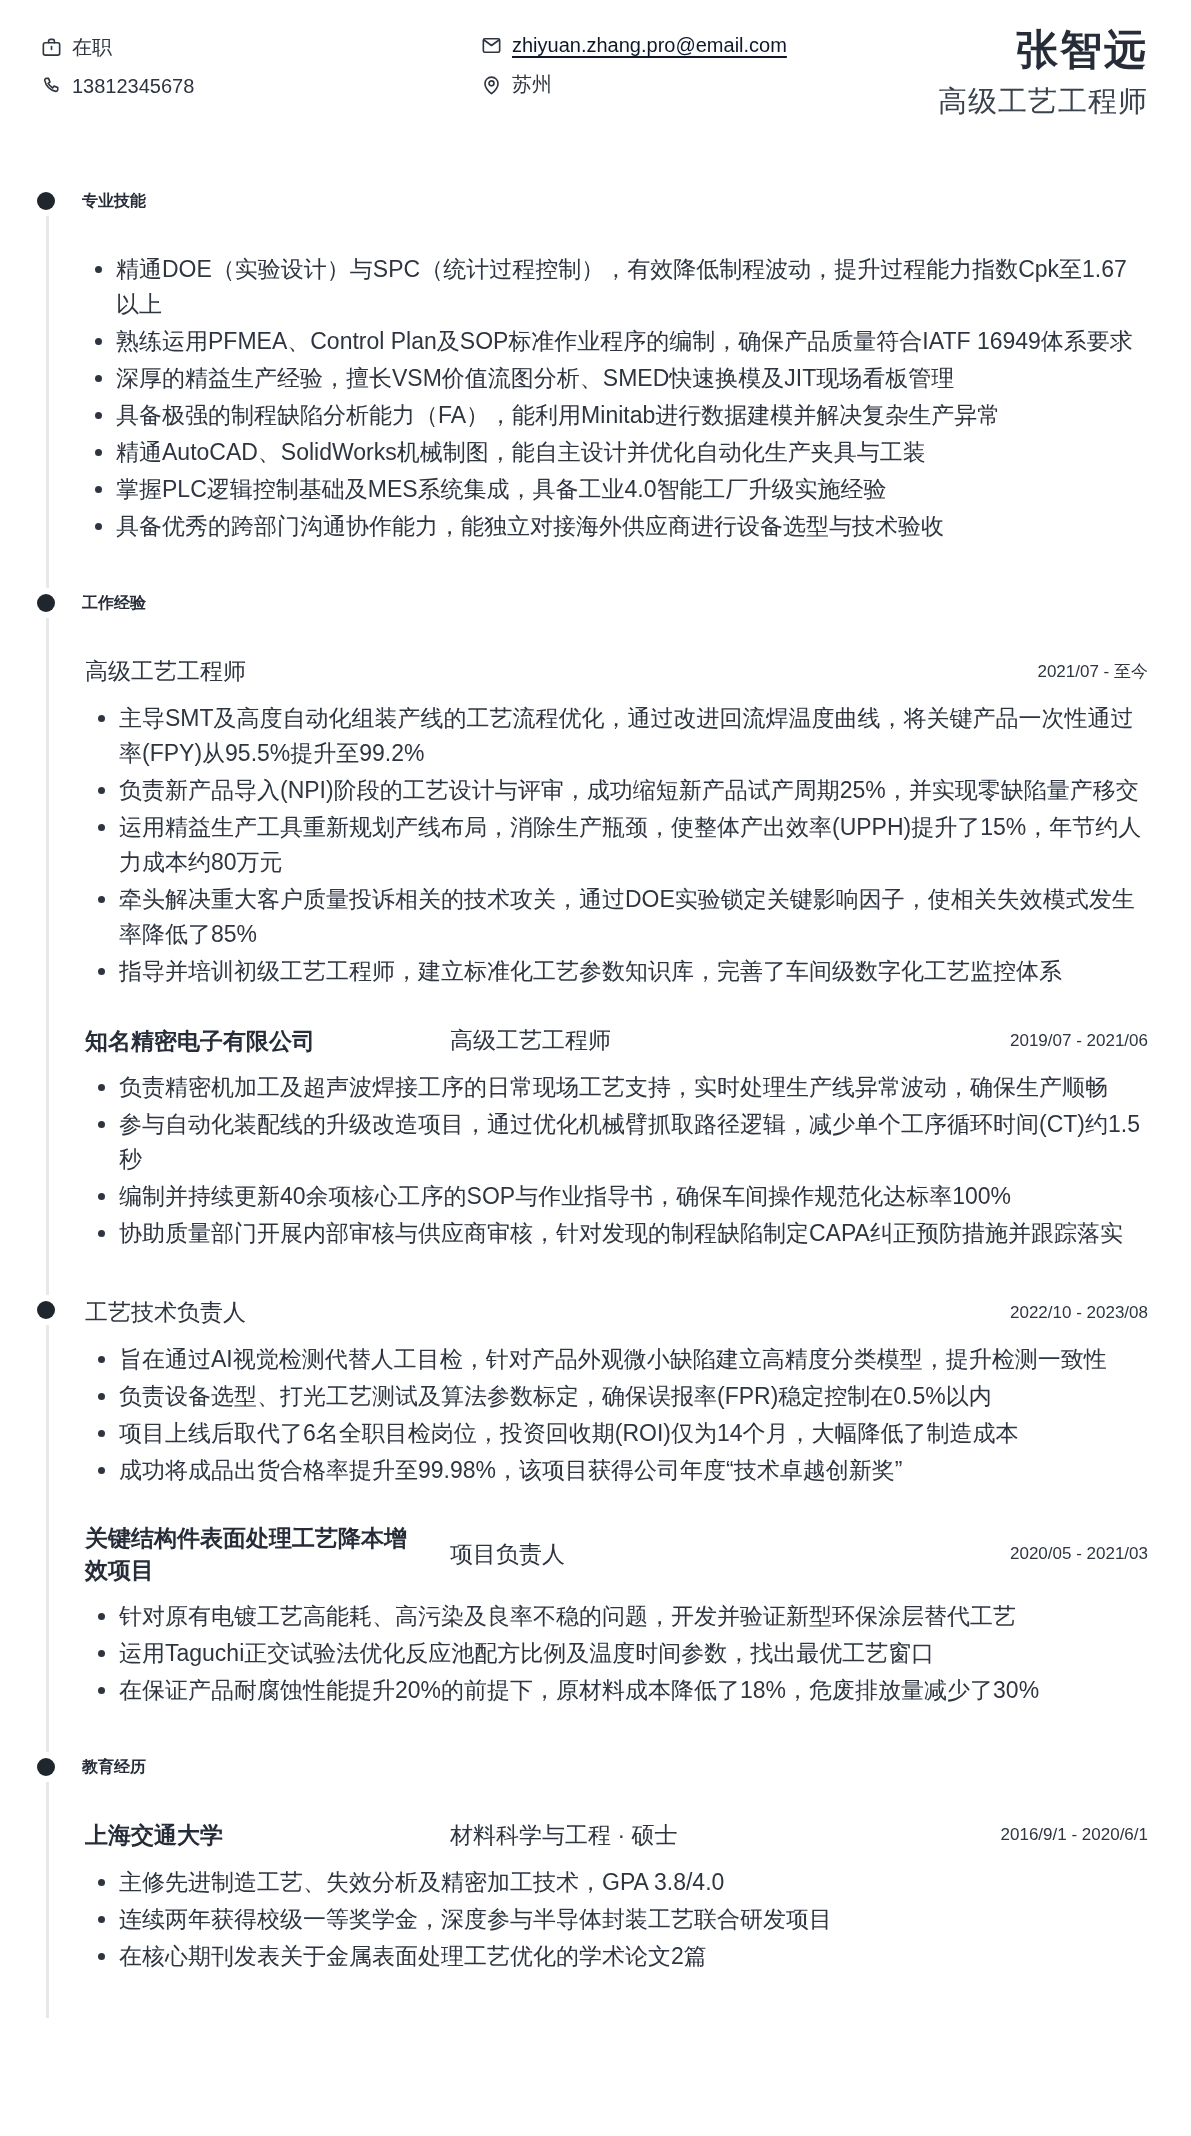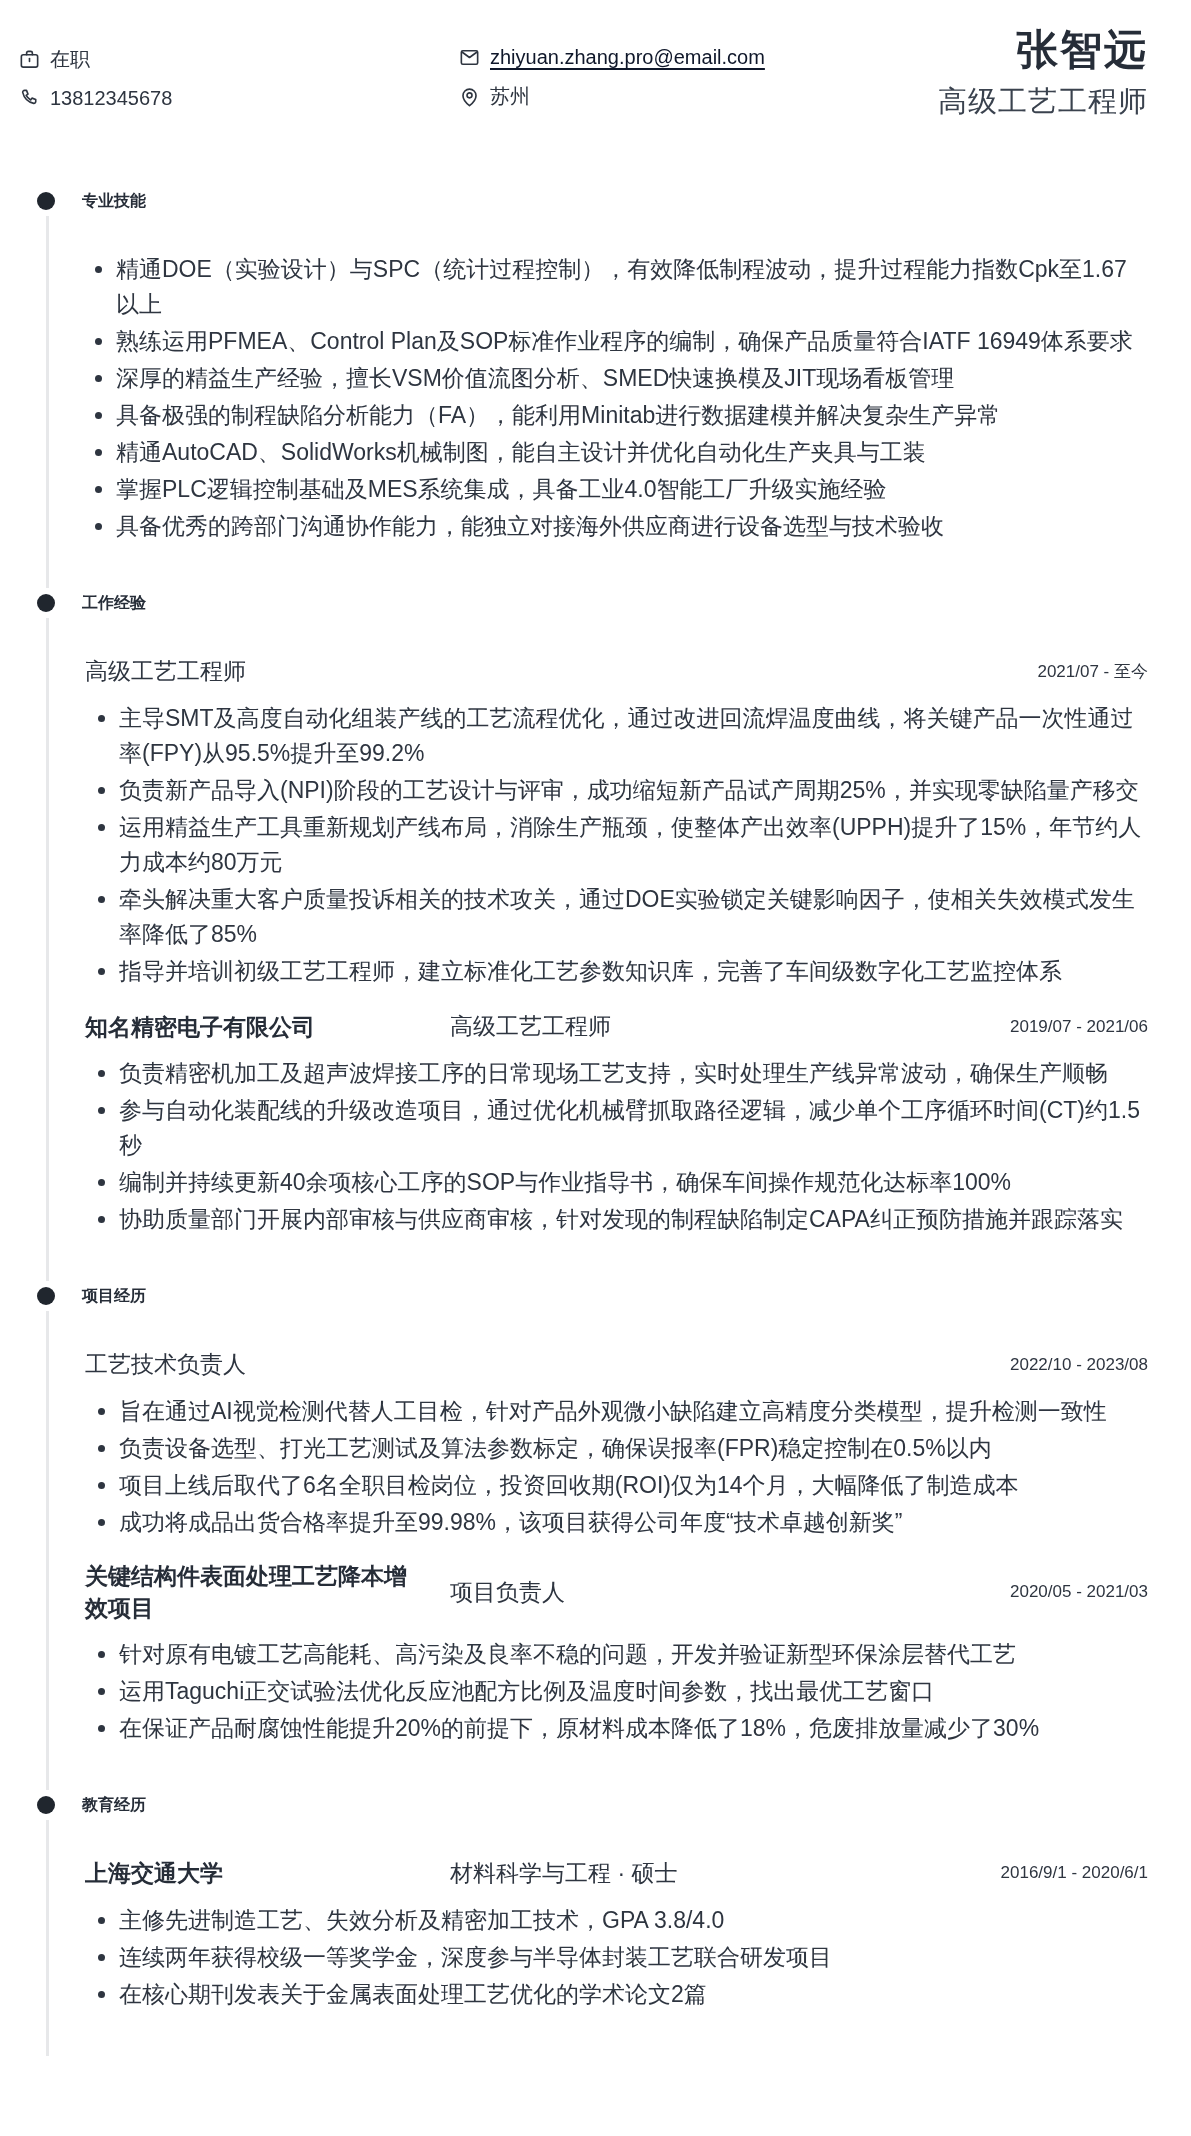--- a/index.html
+++ b/index.html
@@ -9,22 +9,22 @@
     margin:0 auto;
     background:#ffffff;
     color:#2e3540;
     font-family:"Liberation Sans","DejaVu Sans",sans-serif;
     box-sizing:border-box;
     overflow:hidden;
   }
   
   .header{
     display:flex;
-    align-items:center;
-    padding:34px 43px 0 18px;
+    align-items:flex-start;
+    padding:34px 43px 0 40px;
     box-sizing:border-box;
   }
   .contact-col{display:flex;flex-direction:column;gap:14px;}
   .contact-col.first{width:440px;}
   .contact-col.second{flex:0 0 auto;}
   .contact-item{display:flex;align-items:center;gap:9px;font-size:20px;color:#2e3540;}
   .contact-item .ico{width:23px;height:23px;flex:0 0 auto;display:inline-flex;}
   .contact-item .ico svg{width:100%;height:100%;stroke:#2e3540;fill:none;stroke-width:1.7;stroke-linecap:round;stroke-linejoin:round;}
   .email-link{color:#0f172a;text-decoration:underline;text-underline-offset:4px;cursor:pointer;}
   .identity{margin-left:auto;text-align:right;margin-top:-8px;}
@@ -45,21 +45,21 @@
   .rail-line{
     position:absolute;left:46px;top:30px;bottom:0;
     width:2.5px;background:#e7e8ea;
   }
   .section-title{
     margin:0 0 36px 0;
     font-size:16px;font-weight:bold;color:#262d38;
     line-height:30px;
   }
   .entry{margin-left:3px;}
-  .entry + .entry{margin-top:20px;}
+  .entry + .entry{margin-top:34px;}
   .entry-row{
     display:flex;align-items:center;gap:25px;
     margin-bottom:12px;min-height:35px;
   }
   .entry-title{flex:0 0 340px;font-size:23px;font-weight:bold;color:#262d38;line-height:1.4;}
   .entry-role{flex:1 1 auto;font-size:23px;color:#2e3540;}
   .entry-date{flex:0 0 auto;font-size:17px;color:#2e3540;white-space:nowrap;text-align:right;}
   ul.bullets{
     list-style:none;margin:0 0 0 3px;padding:0;
   }
@@ -175,21 +175,20 @@
         <li>参与自动化装配线的升级改造项目，通过优化机械臂抓取路径逻辑，减少单个工序循环时间(CT)约1.5秒</li>
         <li>编制并持续更新40余项核心工序的SOP与作业指导书，确保车间操作规范化达标率100%</li>
         <li>协助质量部门开展内部审核与供应商审核，针对发现的制程缺陷制定CAPA纠正预防措施并跟踪落实</li>
       </ul>
     </div>
   </section>
 
   <section class="section">
     <span class="rail-dot"></span>
     <span class="rail-line"></span>
-    <h2 class="section-title">项目经历</h2>
 
     <div class="entry">
       <div class="entry-row">
         <div class="entry-role">工艺技术负责人</div>
         <div class="entry-date">2022/10 - 2023/08</div>
       </div>
       <ul class="bullets">
         <li>旨在通过AI视觉检测代替人工目检，针对产品外观微小缺陷建立高精度分类模型，提升检测一致性</li>
         <li>负责设备选型、打光工艺测试及算法参数标定，确保误报率(FPR)稳定控制在0.5%以内</li>
         <li>项目上线后取代了6名全职目检岗位，投资回收期(ROI)仅为14个月，大幅降低了制造成本</li>

